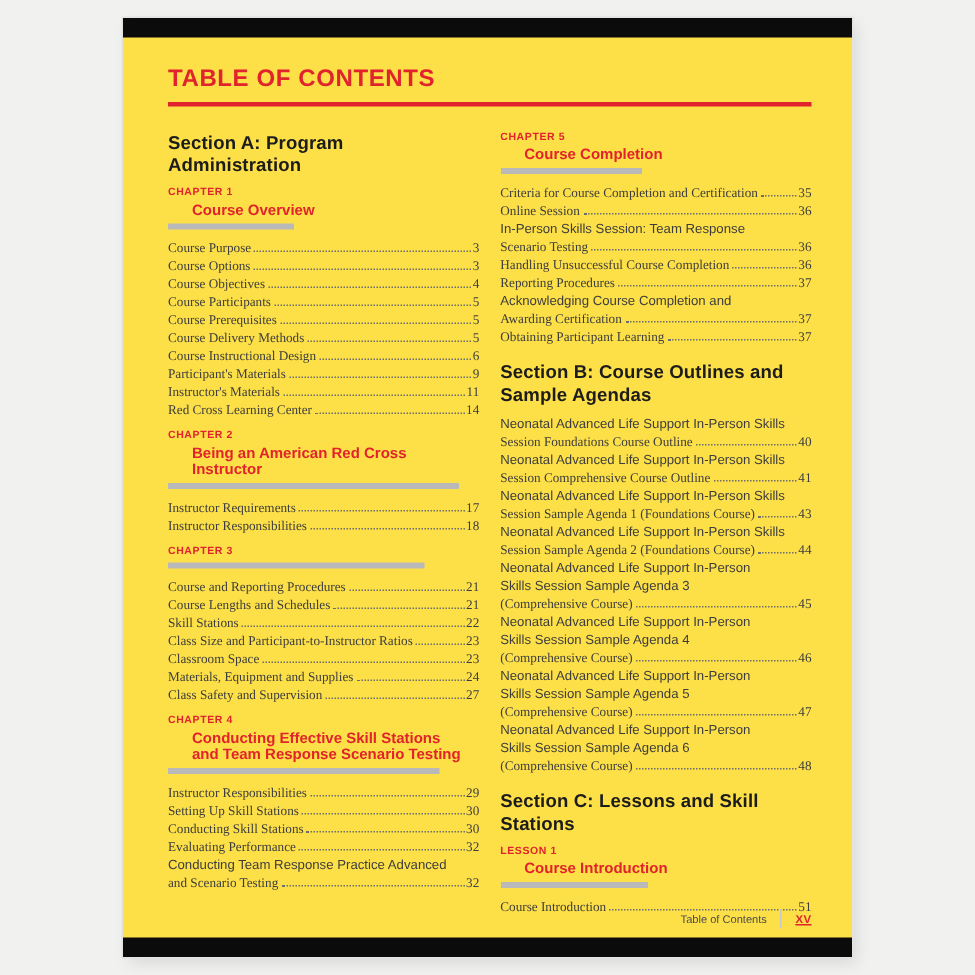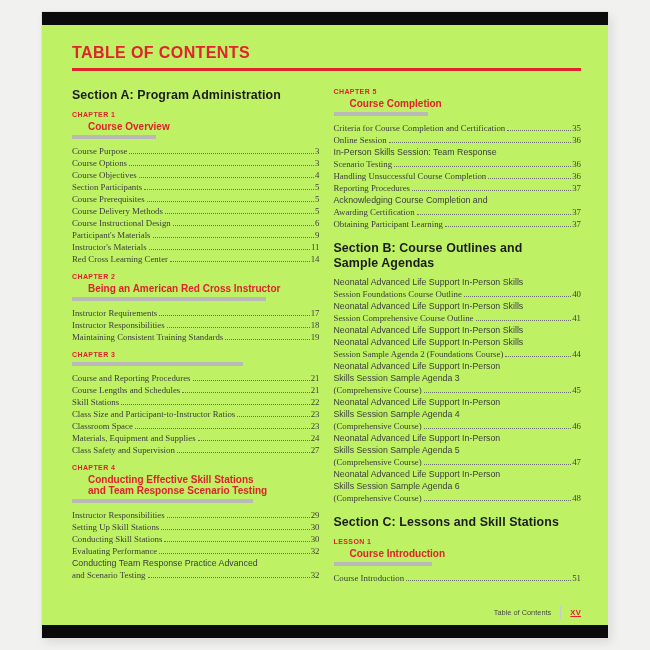--- a/index.html
+++ b/index.html
@@ -4,22 +4,22 @@
 <style>
   :root { --red:#e0232c; --ink:#1c1c1c; --item:#3d3d3d; --bar:#b9b9b9; }
   * { box-sizing:border-box; }
   html,body { margin:0; padding:0; }
   body {
     width:650px; height:650px; overflow:hidden;
     background:#f1f1f0;
     font-family:"Liberation Sans", sans-serif;
   }
   .page {
-    position:relative; width:566px; height:626px; margin:12px auto 0;
-    background:#bef264;
+    position:relative; width:486px; height:626px; margin:12px auto 0;
+    background:#fde047;
     box-shadow:0 0 0 1px #e2e2e1, 3px 4px 10px rgba(0,0,0,.10);
   }
   .bind-bar { position:absolute; left:0; right:0; height:13px; background:#0b0b0b; }
   .bind-bar.top { top:0; } .bind-bar.bottom { bottom:0; }
   .content { position:absolute; top:13px; left:30px; right:27px; }
   .doc-title { margin-top:19px; font-size:16px; font-weight:bold; letter-spacing:.4px; color:var(--red); }
   .title-rule { height:3px; background:var(--red); margin-top:6px; }
   .cols { display:flex; gap:14px; margin-top:17px; }
   .col { flex:1; min-width:0; }
   .section-heading { font-size:12.4px; font-weight:bold; color:var(--ink); line-height:14.5px; margin-top:11px; letter-spacing:.1px; }
@@ -79,21 +79,21 @@
               </div>
               <div class="toc-entry">
                 <div class="entry-line last">
                   <span class="lbl">Course Objectives</span>
                   <span class="dots"></span>
                   <span class="pg">4</span>
                 </div>
               </div>
               <div class="toc-entry">
                 <div class="entry-line last">
-                  <span class="lbl">Section Participants</span>
+                  <span class="lbl">Course Participants</span>
                   <span class="dots"></span>
                   <span class="pg">5</span>
                 </div>
               </div>
               <div class="toc-entry">
                 <div class="entry-line last">
                   <span class="lbl">Course Prerequisites</span>
                   <span class="dots"></span>
                   <span class="pg">5</span>
                 </div>
@@ -147,27 +147,20 @@
                   <span class="lbl">Instructor Requirements</span>
                   <span class="dots"></span>
                   <span class="pg">17</span>
                 </div>
               </div>
               <div class="toc-entry">
                 <div class="entry-line last">
                   <span class="lbl">Instructor Responsibilities</span>
                   <span class="dots"></span>
                   <span class="pg">18</span>
-                </div>
-              </div>
-              <div class="toc-entry">
-                <div class="entry-line last">
-                  <span class="lbl">Maintaining Consistent Training Standards</span>
-                  <span class="dots"></span>
-                  <span class="pg">19</span>
                 </div>
               </div>
             </div>
           </div>
           <div class="chapter-block">
             <div class="eyebrow">CHAPTER 3</div>
             <div class="ch-bar" style="width: 171px;"></div>
             <div class="entries">
               <div class="toc-entry">
                 <div class="entry-line last">
@@ -344,20 +337,25 @@
             <div class="toc-entry">
               <div class="entry-line">Neonatal Advanced Life Support In-Person Skills</div>
               <div class="entry-line last">
                 <span class="lbl">Session Comprehensive Course Outline</span>
                 <span class="dots"></span>
                 <span class="pg">41</span>
               </div>
             </div>
             <div class="toc-entry">
               <div class="entry-line">Neonatal Advanced Life Support In-Person Skills</div>
+              <div class="entry-line last">
+                <span class="lbl">Session Sample Agenda 1 (Foundations Course)</span>
+                <span class="dots"></span>
+                <span class="pg">43</span>
+              </div>
             </div>
             <div class="toc-entry">
               <div class="entry-line">Neonatal Advanced Life Support In-Person Skills</div>
               <div class="entry-line last">
                 <span class="lbl">Session Sample Agenda 2 (Foundations Course)</span>
                 <span class="dots"></span>
                 <span class="pg">44</span>
               </div>
             </div>
             <div class="toc-entry">

